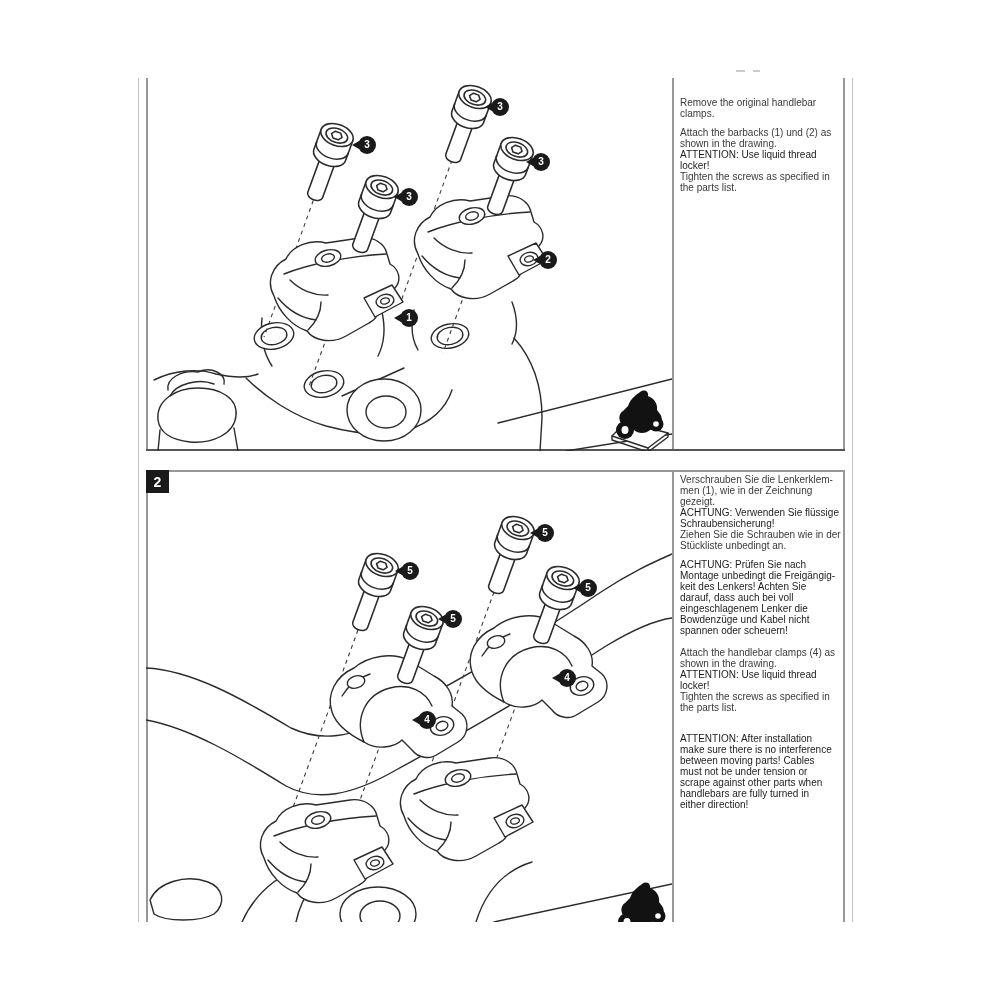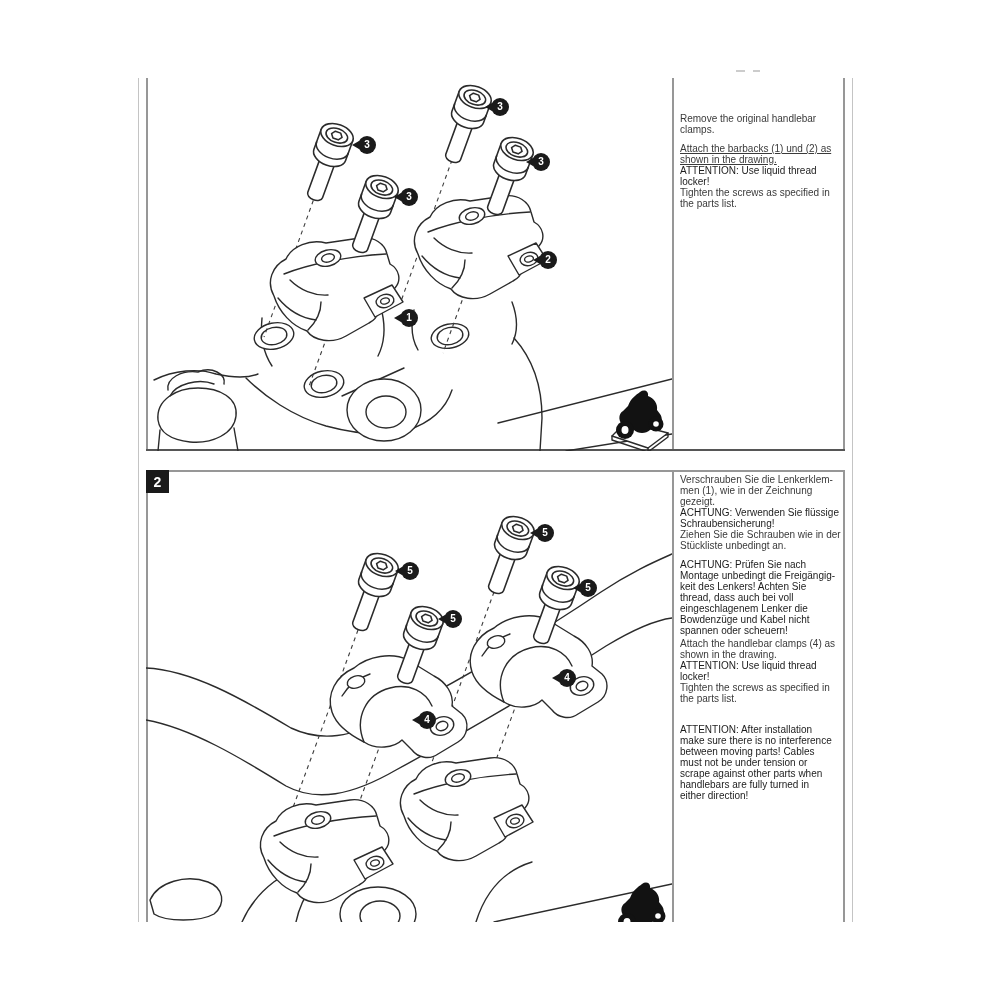--- a/index.html
+++ b/index.html
@@ -150,25 +150,25 @@
           <span>3</span>
         </div>
         <div class="plabel" style="left: 254px; top: 231px;">
           <span>1</span>
         </div>
         <div class="plabel" style="left: 393px; top: 173px;">
           <span>2</span>
         </div>
       </div>
 
-    <div class="textcol" style="left:534px;top:19px;margin-top:16px;">
+    <div class="textcol" style="left:534px;top:19px;">
 
     <p>Remove the original handlebar
 clamps.</p>
-        <p style="margin-top: 8px; text-decoration: underline;">Attach the barbacks (1) und (2) as
+        <p style="margin-top: 8px;">Attach the barbacks (1) und (2) as
 shown in the drawing.</p>
         <p class="bold">ATTENTION: Use liquid thread
 locker!</p>
         <p>Tighten the screws as specified in
 the parts list.</p>
       </div>
   </div>
 
   <div class="panel" style="left:146px;top:470px;width:699px;height:452px;overflow:hidden;">
     <div class="b b-top"></div>
@@ -241,25 +241,25 @@
     <p>Verschrauben Sie die Lenkerklem-
 men (1), wie in der Zeichnung
 gezeigt.</p>
         <p class="bold">ACHTUNG: Verwenden Sie flüssige
 Schraubensicherung!</p>
         <p>Ziehen Sie die Schrauben wie in der
 Stückliste unbedingt an.</p>
         <p class="bold" style="margin-top: 8px;">ACHTUNG: Prüfen Sie nach
 Montage unbedingt die Freigängig-
 keit des Lenkers! Achten Sie
-thread, dass auch bei voll
+darauf, dass auch bei voll
 eingeschlagenem Lenker die
 Bowdenzüge und Kabel nicht
 spannen oder scheuern!</p>
-        <p style="margin-top: 2px;">Attach the handlebar clamps (4) as
+        <p style="margin-top: 11px;">Attach the handlebar clamps (4) as
 shown in the drawing.</p>
         <p class="bold">ATTENTION: Use liquid thread
 locker!</p>
         <p>Tighten the screws as specified in
 the parts list.</p>
         <p class="bold" style="margin-top: 20px;">ATTENTION: After installation
 make sure there is no interference
 between moving parts! Cables
 must not be under tension or
 scrape against other parts when

